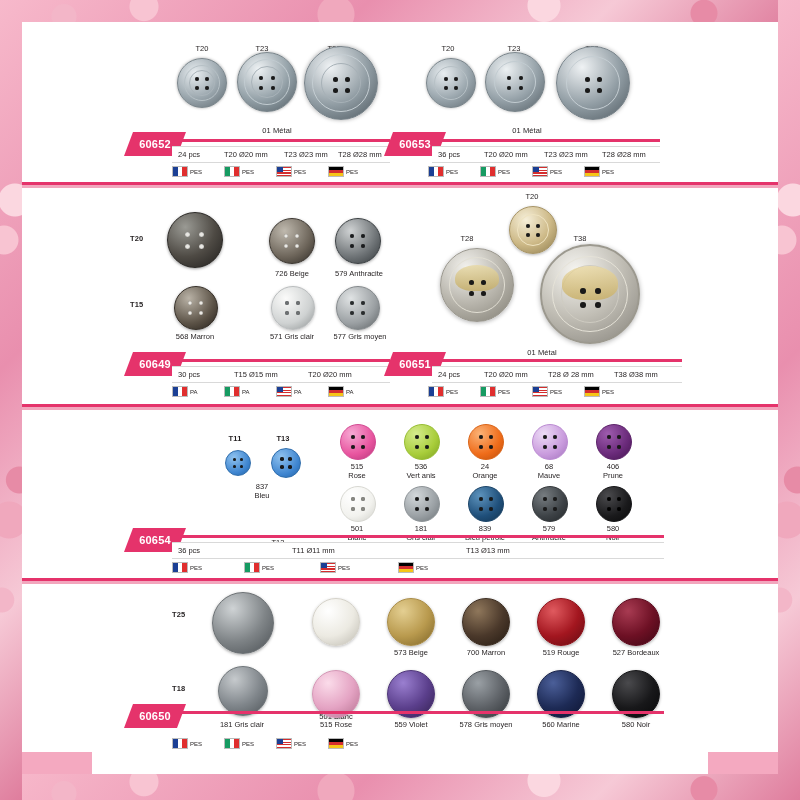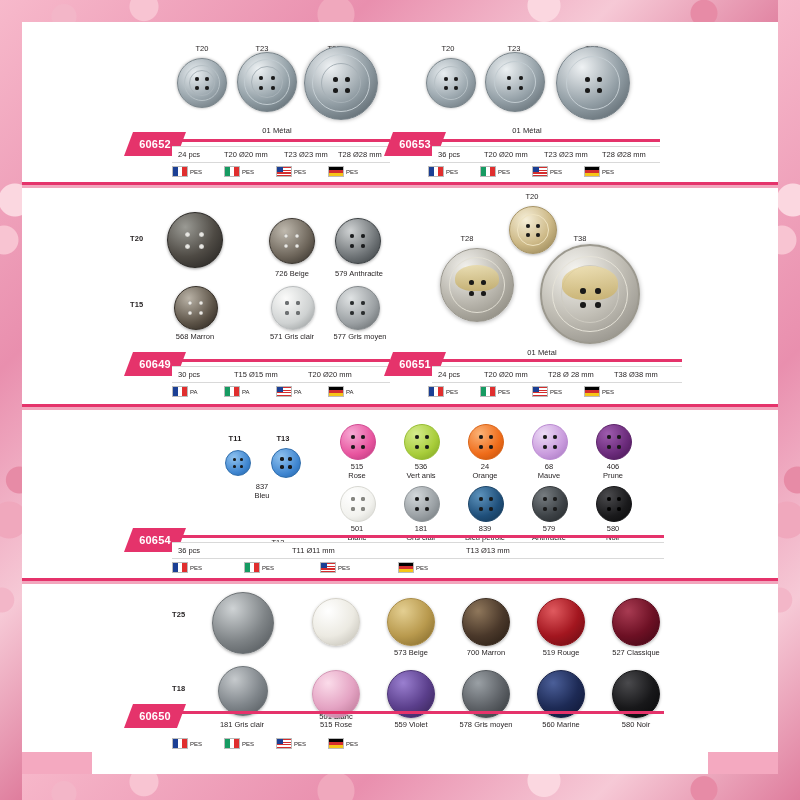--- a/index.html
+++ b/index.html
@@ -601,21 +601,21 @@
     <div class="cap" style="left:432px;top:626px;width:64px;">
       <span>700</span>
       <span>Marron</span>
     </div>
     <div class="cap" style="left:507px;top:626px;width:64px;">
       <span>519</span>
       <span>Rouge</span>
     </div>
     <div class="cap" style="left:578px;top:626px;width:72px;">
       <span>527</span>
-      <span>Classique</span>
+      <span>Bordeaux</span>
     </div>
 
     <div class="lbl b" style="position:absolute;left:150px;top:662px;width:26px;text-align:left;">T18</div>
 
     <div class="btn" style="left:196px;top:644px;width:48px;height:48px;background:radial-gradient(circle at 33% 26%,#c6cacd,#80868b 55%,#4e5458 100%);border:1px solid #6f7579;box-shadow:0 1px 3px rgba(0,0,0,.3);"></div>
     <div class="btn" style="left:290px;top:648px;width:46px;height:46px;background:radial-gradient(circle at 33% 26%,#fbdcea,#e4a3c3 55%,#b5708f 100%);border:1px solid #d496b5;box-shadow:0 1px 3px rgba(0,0,0,.25);"></div>
     <div class="btn" style="left:365px;top:648px;width:46px;height:46px;background:radial-gradient(circle at 33% 26%,#9a7fd0,#5b3f8c 55%,#32204f 100%);border:1px solid #4d3577;box-shadow:0 1px 3px rgba(0,0,0,.3);"></div>
     <div class="btn" style="left:440px;top:648px;width:46px;height:46px;background:radial-gradient(circle at 33% 26%,#9aa0a5,#5d6166 55%,#303437 100%);border:1px solid #50555a;box-shadow:0 1px 3px rgba(0,0,0,.3);"></div>
     <div class="btn" style="left:515px;top:648px;width:46px;height:46px;background:radial-gradient(circle at 33% 26%,#4b5f99,#1d2a55 55%,#0d1430 100%);border:1px solid #192349;box-shadow:0 1px 3px rgba(0,0,0,.3);"></div>
     <div class="btn" style="left:590px;top:648px;width:46px;height:46px;background:radial-gradient(circle at 33% 26%,#4a4a4d,#18181a 55%,#070708 100%);border:1px solid #141416;box-shadow:0 1px 3px rgba(0,0,0,.35);"></div>

